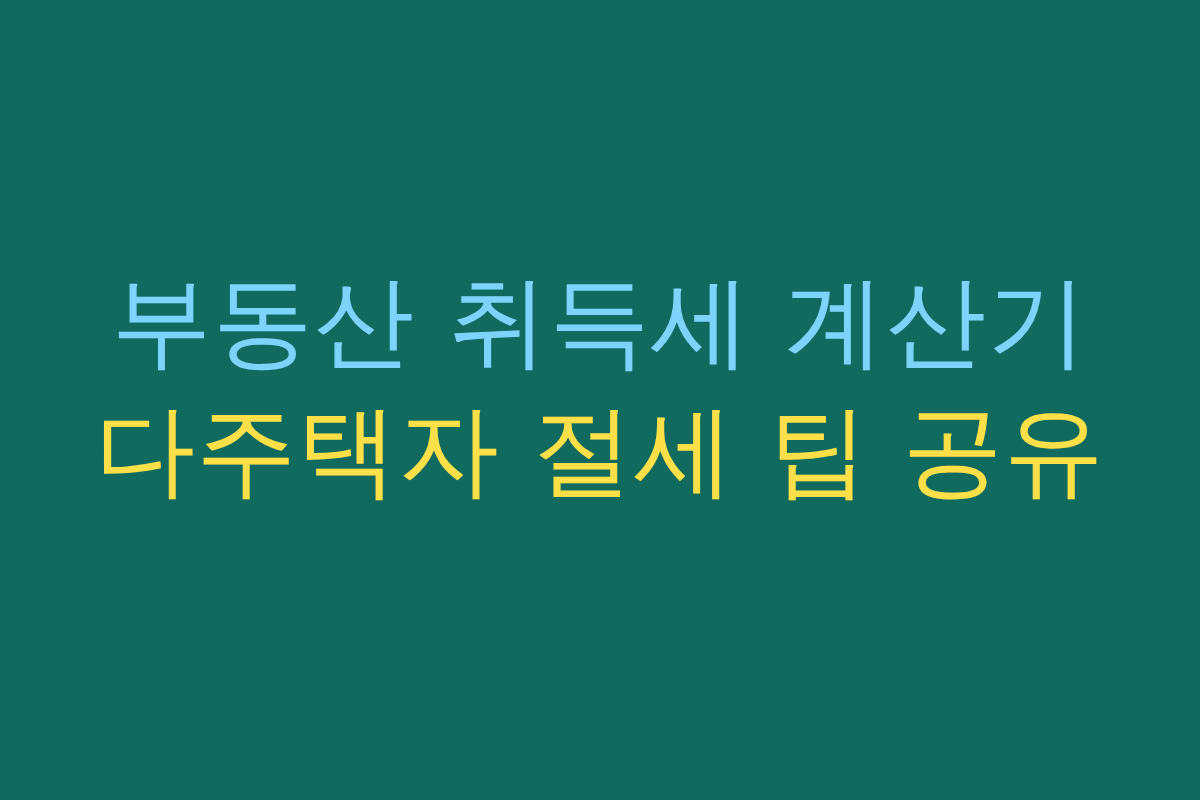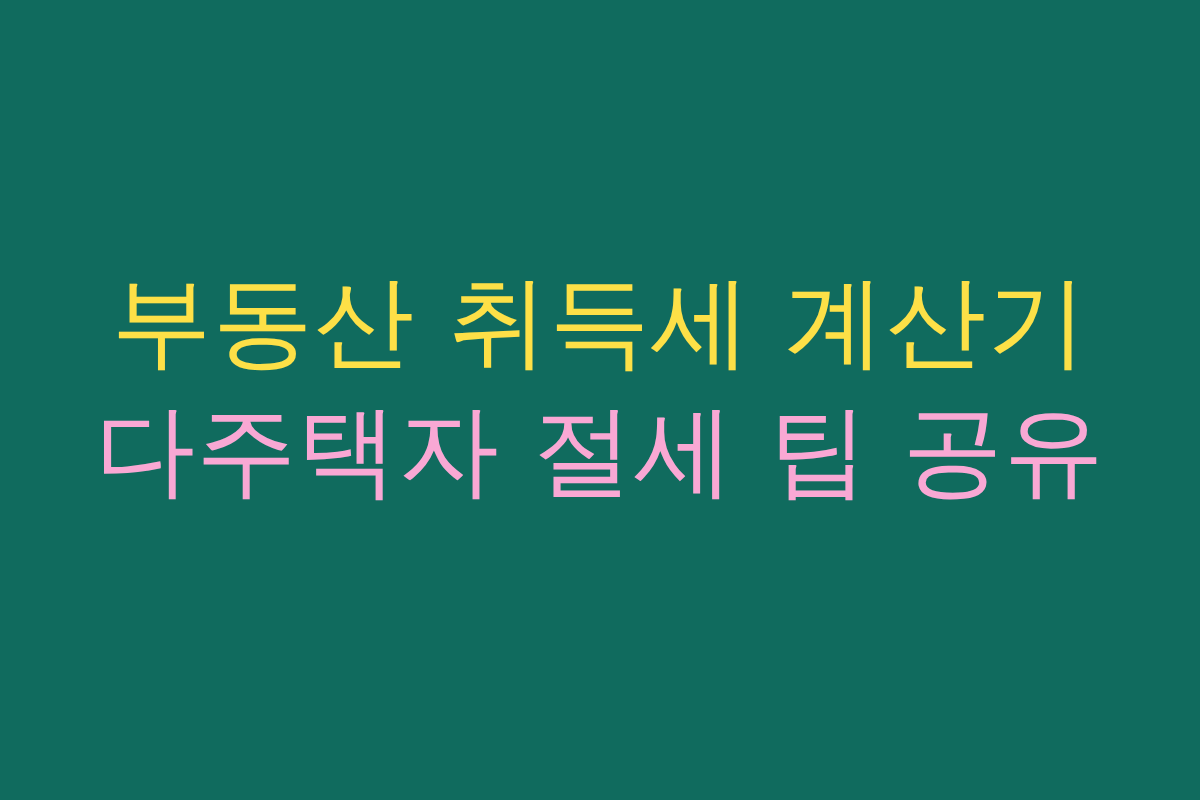--- a/index.html
+++ b/index.html
@@ -59,19 +59,19 @@
     font-size: 100px;
   }
 </style>
 </head>
 <body>
 
 <div id="canvas" style="background: rgb(16, 107, 94);">
 
   <div id="title-block">
 
-    <span class="title-line title-line-1" style="color: #fde047; font-size: 100px;">부동산 취득세 계산기</span>
+    <span class="title-line title-line-1" style="color: #7dd3fc; font-size: 100px;">부동산 취득세 계산기</span>
 
-    <span class="title-line title-line-2" style="color: #f9a8d4; font-size: 100px;">다주택자 절세 팁 공유</span>
+    <span class="title-line title-line-2" style="color: #fde047; font-size: 100px;">다주택자 절세 팁 공유</span>
 
   </div>
 
 </div>
 
 </body></html>

